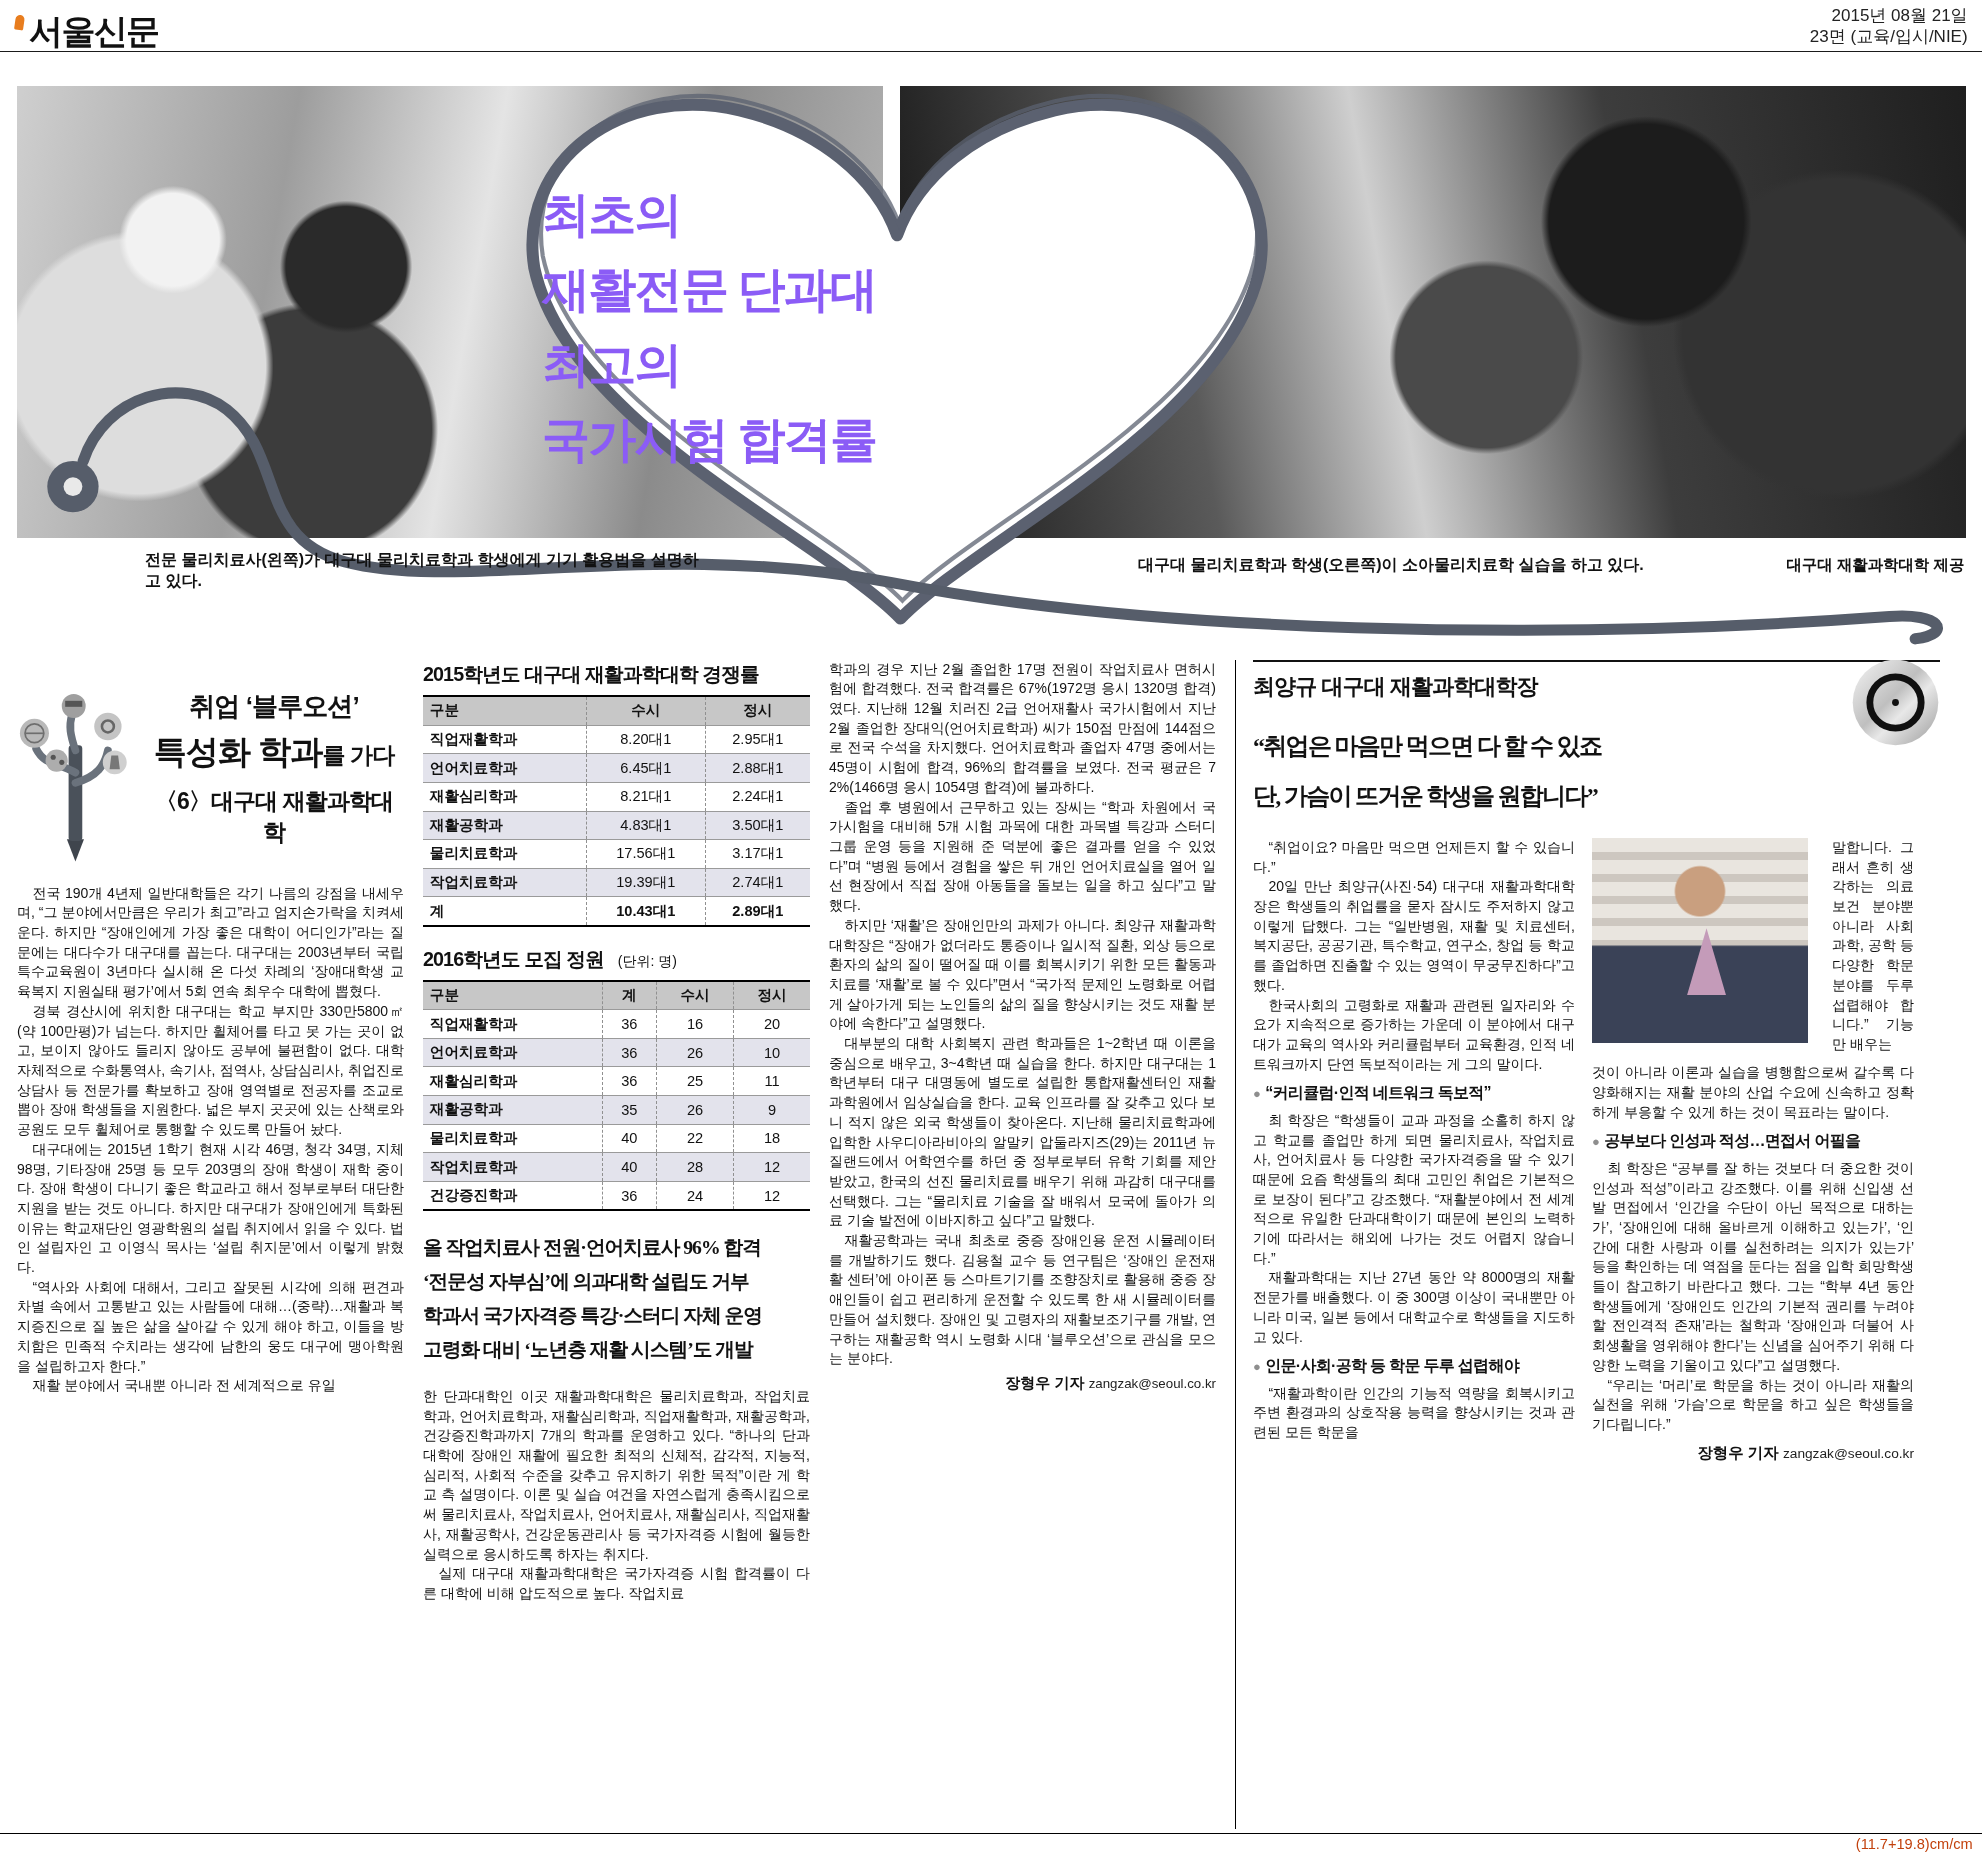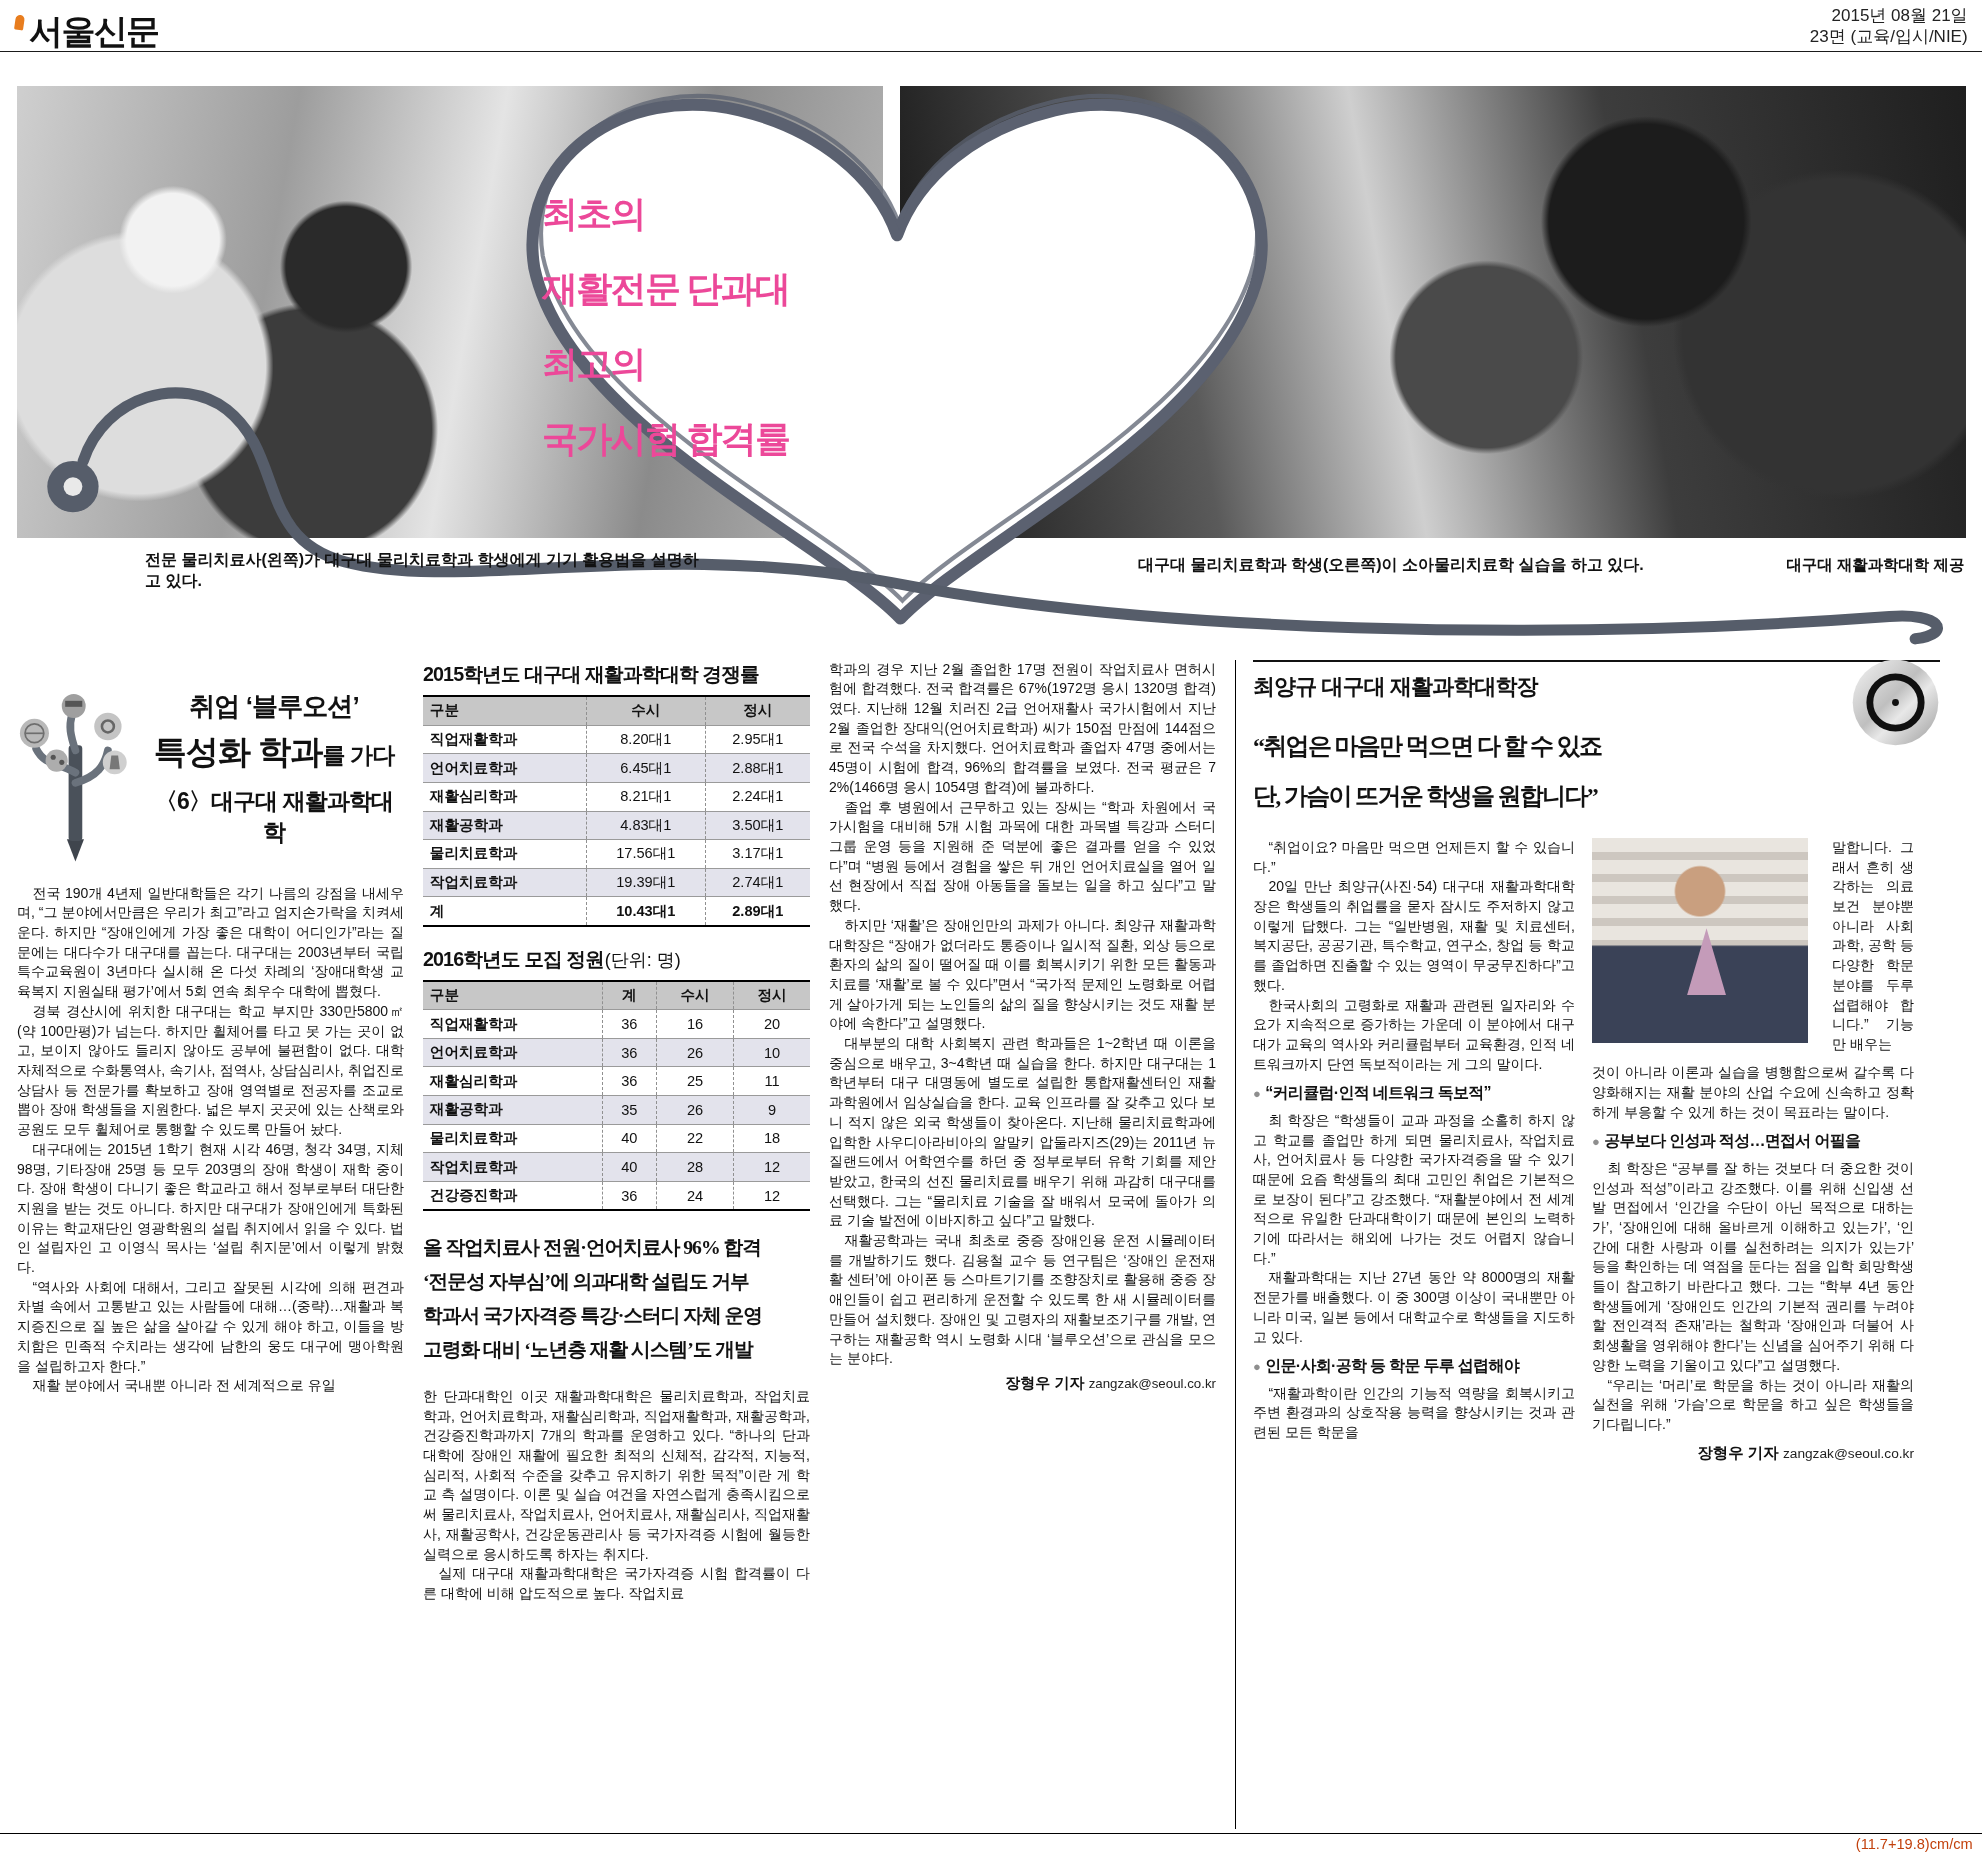--- a/index.html
+++ b/index.html
@@ -29,21 +29,21 @@
       radial-gradient(circle at 34% 76%, #3c3c3c 0 18%, transparent 19%),
       linear-gradient(100deg,#cfcfcf 0%,#9d9d9d 30%,#e4e4e4 52%,#8b8b8b 74%,#b7b7b7 100%);}
   .photo-right{left:883px;right:0;
     background:
       radial-gradient(circle at 70% 30%, #1c1c1c 0 12%, transparent 13%),
       radial-gradient(circle at 88% 55%, #333 0 16%, transparent 17%),
       radial-gradient(circle at 55% 60%, #4a4a4a 0 14%, transparent 15%),
       linear-gradient(80deg,#141414 0%,#5a5a5a 28%,#cfcfcf 46%,#3d3d3d 68%,#1f1f1f 100%);}
   .heart-wrap{position:absolute;left:421px;top:-5.1px;width:925px;height:599px;z-index:2;}
   .heart-wrap svg{position:absolute;inset:0;}
-  .heart-headline{position:absolute;left:104px;top:130px;width:685px;font-size:36px;font-weight:700;line-height:75px;letter-spacing:-1.7px;color:#ec4899;}
+  .heart-headline{position:absolute;left:104px;top:130px;width:685px;font-size:48px;font-weight:700;line-height:75px;letter-spacing:-1.7px;color:#8b5cf6;}
   .caption{position:absolute;top:498px;font-size:16px;font-weight:600;color:#111;z-index:4;}
   .cap-left{left:128px;width:565px;}
   .cap-right{left:1121px;top:503px;width:591px;}
   .credit{position:absolute;right:1.7px;top:503px;font-size:15.4px;font-weight:600;z-index:4;margin-left:40px;}
   .steth{position:absolute;left:0;top:360px;width:1983px;height:325px;z-index:3;pointer-events:none;}
 
   
   .cols{display:flex;gap:19px;margin:8.6px 17px 0;height:1169px;}
   .col{height:100%;overflow:hidden;}
   .c1,.c2,.c3{width:387px;}
@@ -56,21 +56,21 @@
   .badge{position:relative;min-height:183px;padding-left:127px;margin-bottom:12px;}
   .badge-icon{position:absolute;left:1.7px;top:5.1px;}
   .badge-l1{font-size:26px;font-weight:800;letter-spacing:-0.9px;text-align:center;margin-top:29px;}
   .badge-l2{text-align:center;margin-top:6.8px;letter-spacing:-0.9px;}
   .badge-l2 .big{font-size:33px;font-weight:900;}
   .badge-l2 .small{font-size:23px;font-weight:700;}
   .badge-l3{font-size:23px;font-weight:800;text-align:center;margin-top:10.3px;letter-spacing:-0.9px;}
 
   
   .tbl-title{font-size:19.7px;font-weight:800;letter-spacing:-0.9px;margin:1.7px 0 6.8px;}
-  .tbl-title .unit{font-size:18px;font-weight:400;letter-spacing:0;margin-left:1px;}
+  .tbl-title .unit{font-size:14px;font-weight:400;letter-spacing:0;margin-left:14px;}
   table{width:100%;border-collapse:collapse;font-size:14.6px;border-top:2.6px solid #000;border-bottom:2.6px solid #000;margin-bottom:19px;}
   th,td{padding:4.3px 6.8px;text-align:center;}
   th{background:#c7c7c7;font-weight:700;}
   th.l,td.l{text-align:left;font-weight:700;}
   td+td,th+th{border-left:0.9px dashed #909090;}
   tr{border-bottom:0.9px solid #9a9a9a;}
   tr.alt{background:#e3e3ec;}
   tr.total td{font-weight:800;}
 
   .subheads{margin:17px 0 20.5px;}

